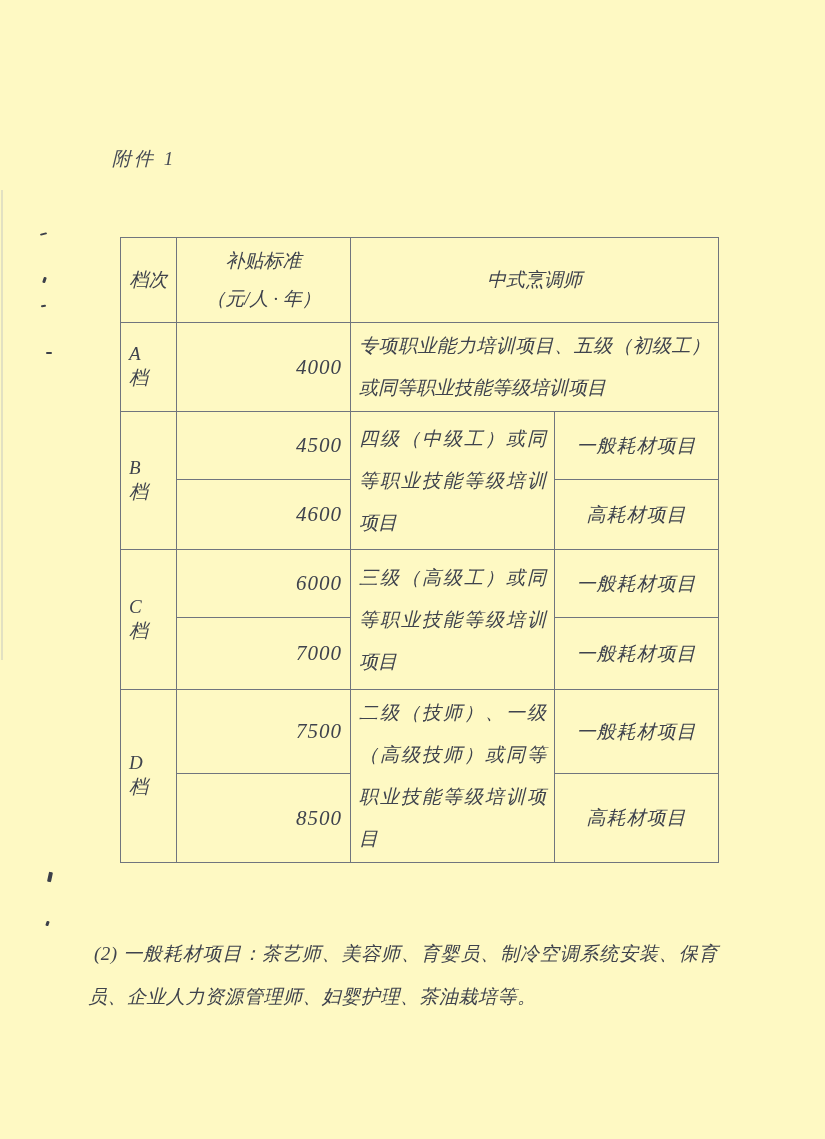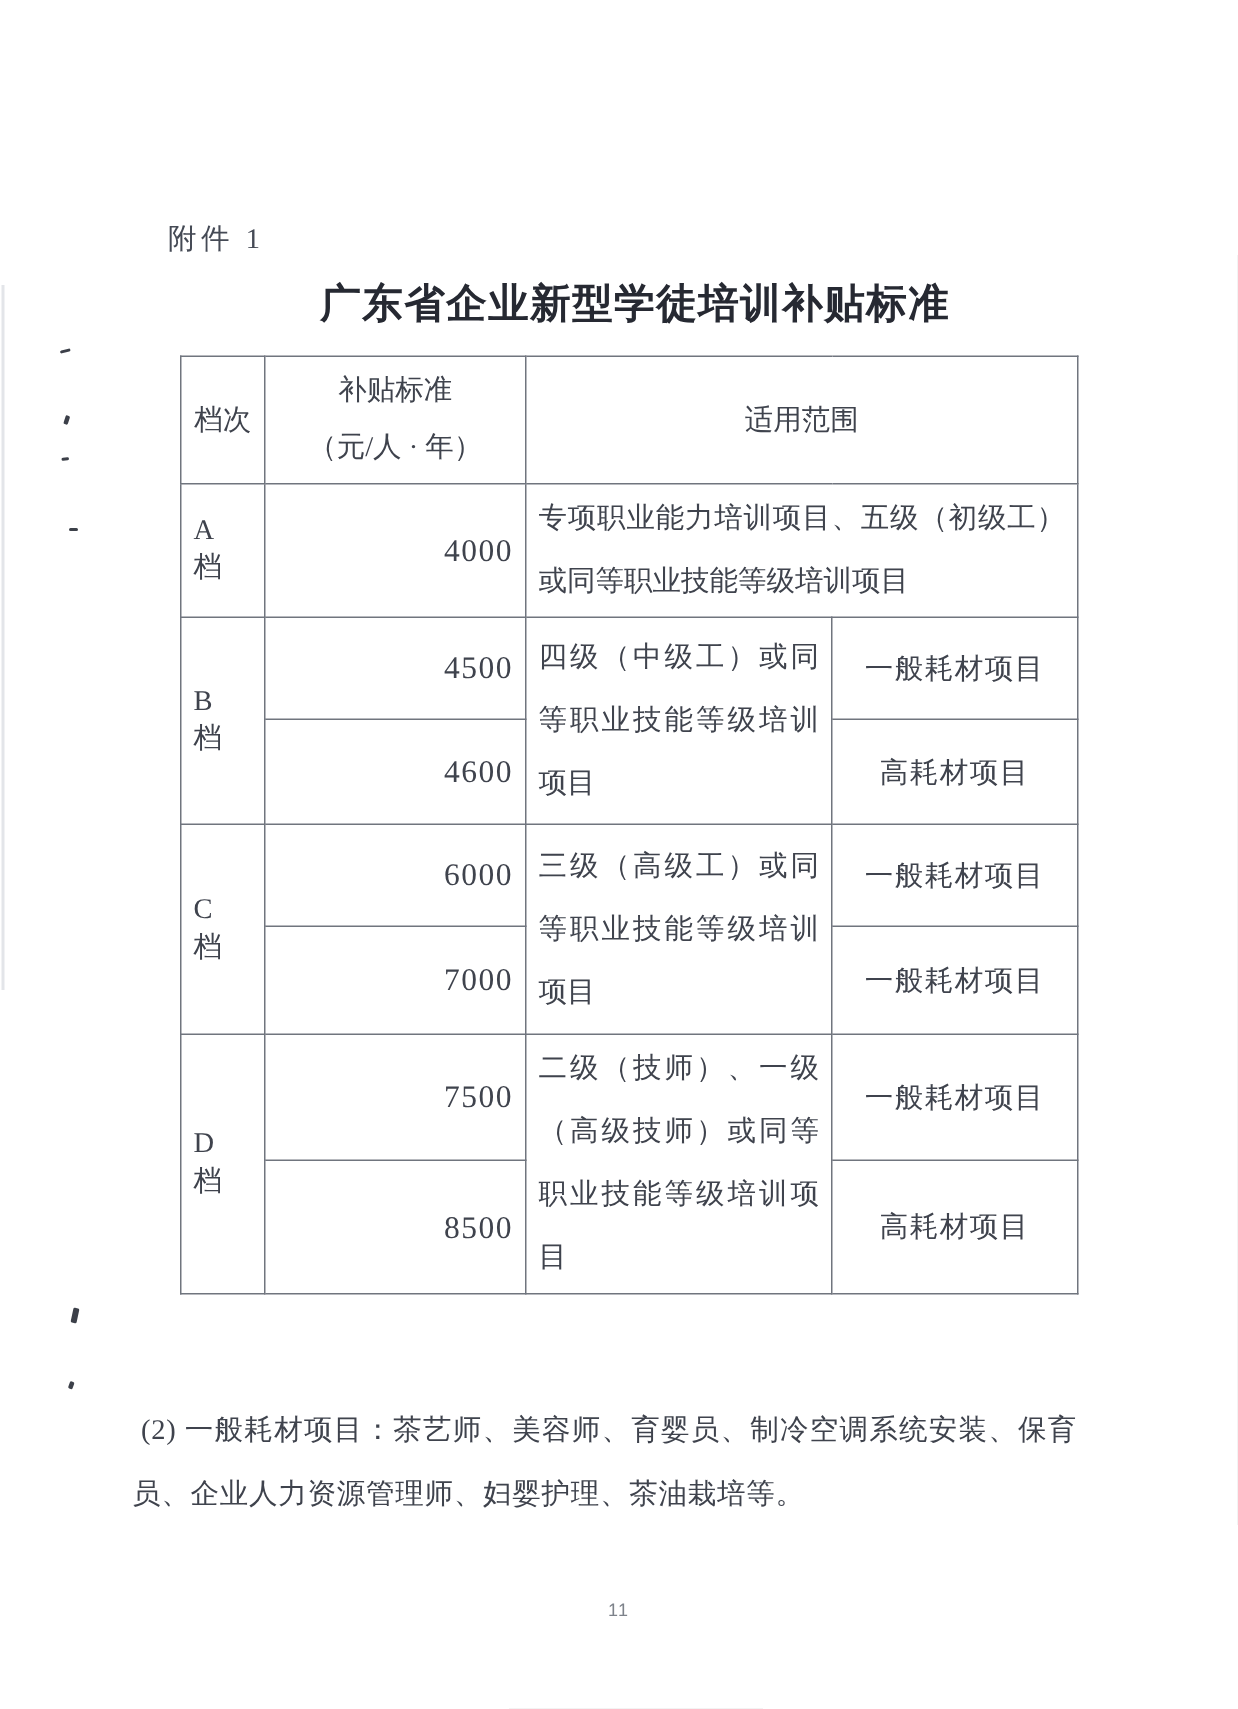--- a/index.html
+++ b/index.html
@@ -1,22 +1,23 @@
 <!DOCTYPE html>
 <html><head>
 <meta charset="utf-8">
 <style>
   html,body{margin:0;padding:0;background:#e9e9ea;}
   .page{
     position:relative;
     width:825px;height:1139px;
-    background:#ffffff;
+    background:#fef9c3;
     overflow:hidden;
     font-family:"Liberation Serif","DejaVu Serif",serif;
     color:#3f434d;
+    font-style:italic;
   }
   .scan-edge{
     position:absolute;left:1px;top:190px;width:2px;height:470px;
     background:rgba(175,180,192,0.35);
   }
   .attachment{
     position:absolute;left:112px;top:146px;
     font-size:19px;letter-spacing:3px;color:#454a55;
   }
   .doc-title{
@@ -70,37 +71,36 @@
 </style>
 </head>
 <body>
 
 <div class="page">
 
   <div class="scan-edge"></div>
 
   <div class="attachment">附件 1</div>
 
-  <div class="doc-title">广东省企业新型学徒培训补贴标准</div>
 
   <table class="subsidy">
     <colgroup>
       <col style="width:56px">
       <col style="width:174px">
       <col style="width:204px">
       <col style="width:164px">
     </colgroup>
     <tbody>
         <tr style="height:85px">
       <th class="hdr">档次</th>
       <th class="hdr">
         <span class="hdr-line">补贴标准</span>
         <span class="hdr-line">（元/人 · 年）</span>
       </th>
-      <th class="hdr" colspan="2">适用范围</th>
+      <th class="hdr" colspan="2">中式烹调师</th>
     </tr>
 
     <tr style="height:85px">
       <td class="grade">A 档</td>
       <td class="amount">4000</td>
       <td class="scope" colspan="2">专项职业能力培训项目、五级（初级工）或同等职业技能等级培训项目</td>
     </tr>
 
     <tr style="height:68px">
       <td class="grade" rowspan="2">B 档</td>
@@ -132,21 +132,20 @@
     </tr>
     <tr style="height:72px">
       <td class="amount">8500</td>
       <td class="mat">高耗材项目</td>
     </tr>
   </tbody>
     </table>
 
   <div class="note note2">(2) 一般耗材项目：茶艺师、美容师、育婴员、制冷空调系统安装、保育员、企业人力资源管理师、妇婴护理、茶油栽培等。</div>
 
-  <div class="page-number">11</div>
 
   <div class="speck speck-1"></div>
   <div class="speck speck-2"></div>
   <div class="speck speck-3"></div>
   <div class="speck speck-4"></div>
   <div class="speck speck-5"></div>
   <div class="speck speck-6"></div>
 
 </div>
 

